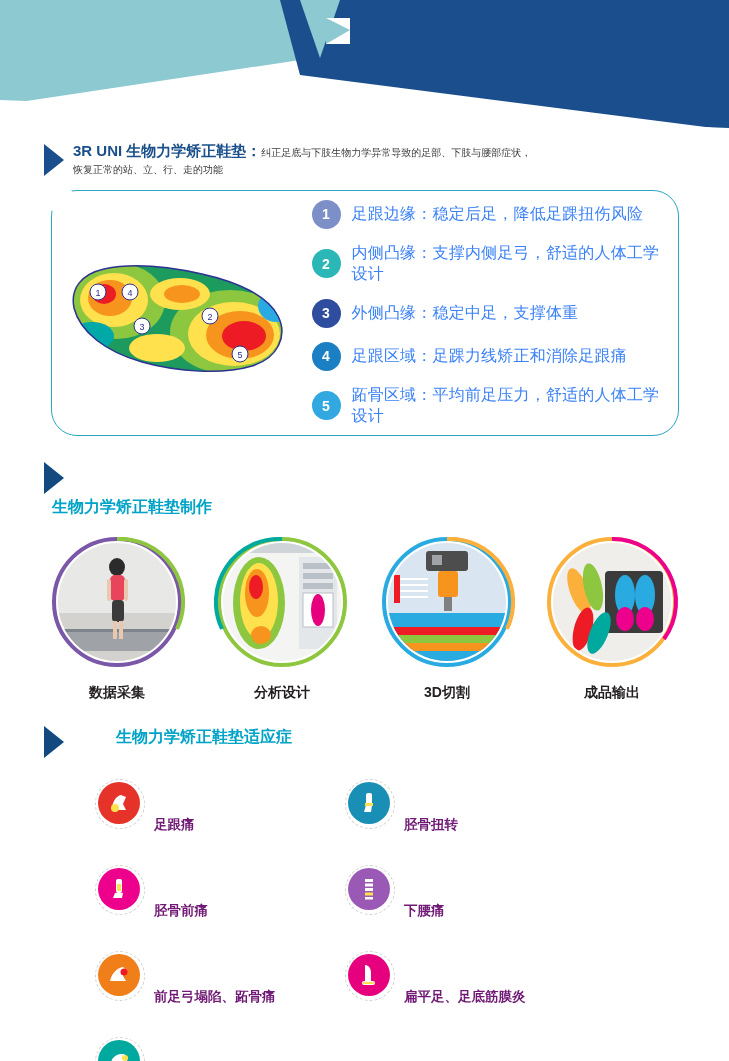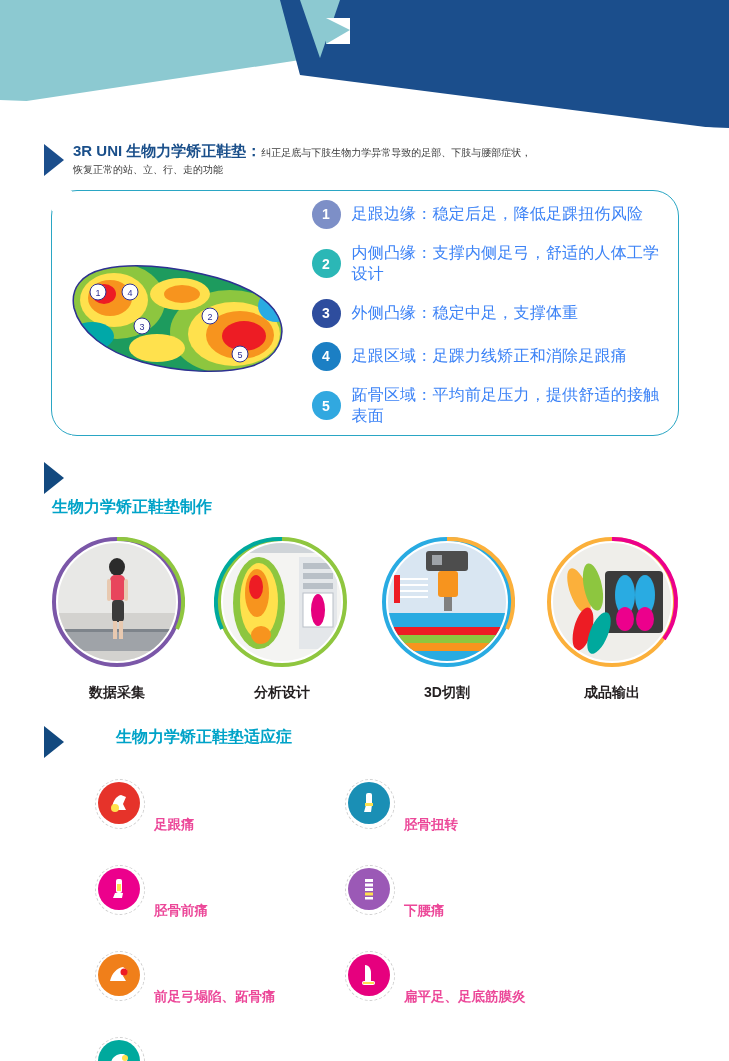--- a/index.html
+++ b/index.html
@@ -184,21 +184,21 @@
     position: absolute;
     top: -3px; left: -3px;
     width: 48px; height: 48px;
     border-radius: 50%;
     border: 1.5px dashed #cfcfcf;
   }
   .ind-label {
     margin-left: 14px;
     font-size: 13.5px;
     font-weight: bold;
-    color: #ec4899;
+    color: #701a75;
     white-space: nowrap;
     margin-top: 44px;
   }
 </style>
 </head>
 <body>
 
 <div class="banner">
   <svg width="729" height="130" viewBox="0 0 729 130">
     <rect x="0" y="0" width="729" height="130" fill="#ffffff"></rect>
@@ -284,21 +284,21 @@
       <div class="legend-row">
         <div class="num" style="background:#2e4d9e">3</div>
         <div class="legend-text">外侧凸缘：稳定中足，支撑体重</div>
       </div>
       <div class="legend-row">
         <div class="num" style="background:#1b7fc4">4</div>
         <div class="legend-text">足跟区域：足踝力线矫正和消除足跟痛</div>
       </div>
       <div class="legend-row">
         <div class="num" style="background:#31a8e0">5</div>
-        <div class="legend-text">跖骨区域：平均前足压力，提供舒适的接触表面</div>
+        <div class="legend-text">跖骨区域：平均前足压力，舒适的人体工学设计</div>
       </div>
     </div>
   </div>
 </div>
 
 <div class="sec-head proc-head">
   <div class="arrow teal"></div>
   <div class="sec-title">生物力学矫正鞋垫制作</div>
 </div>
 

